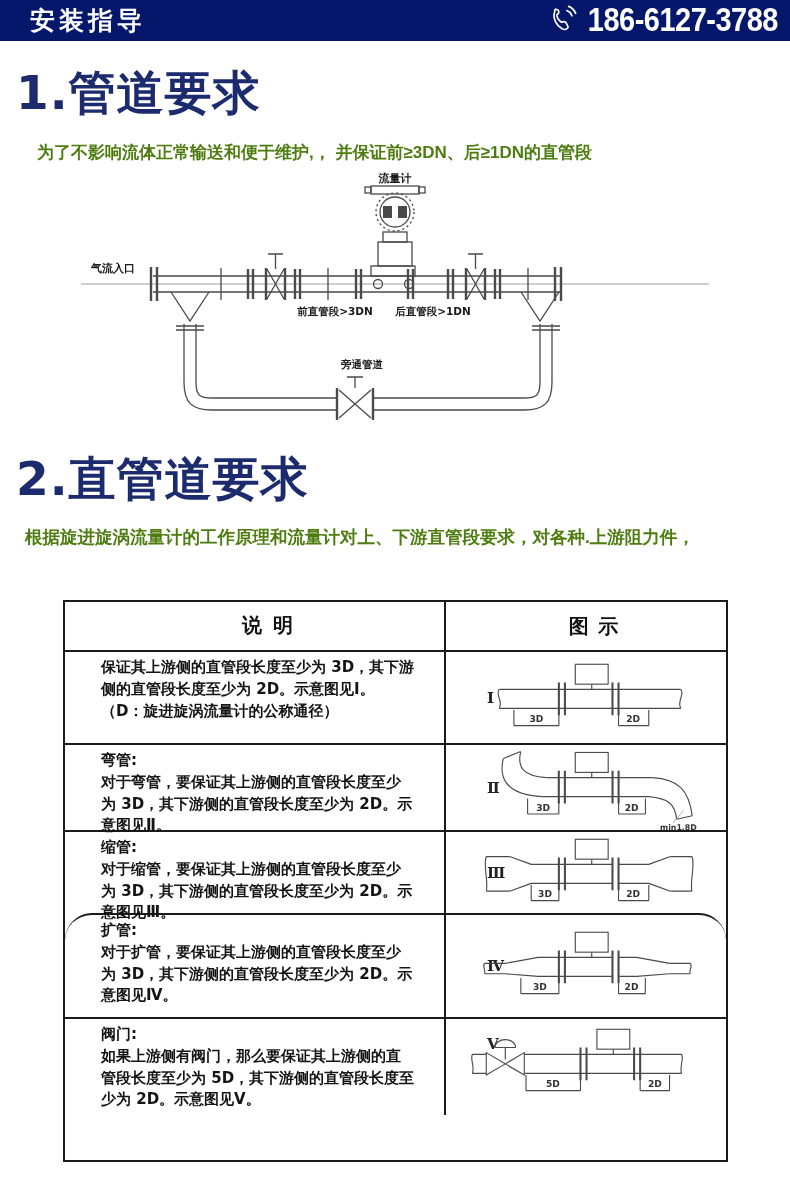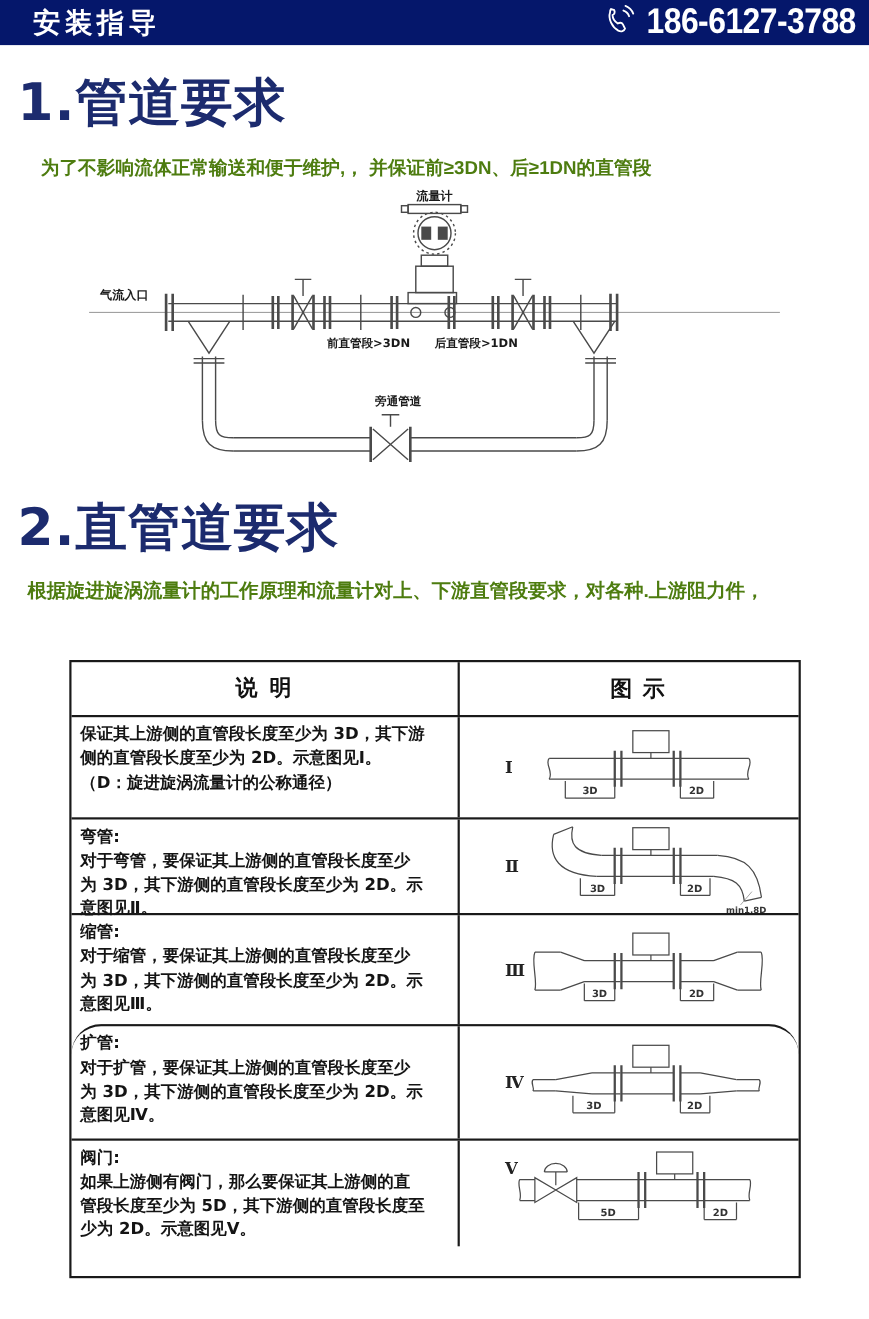--- a/index.html
+++ b/index.html
@@ -49,29 +49,30 @@
     position:absolute; left:63px; top:600px; width:665px; height:562px;
     border:2px solid #1a1a1a; background:#fff;
   }
   .trow { display:flex; border-top:2px solid #1a1a1a; }
   .trow:first-child { border-top:none; }
   .tcell-l {
     width:353px; border-right:2px solid #1a1a1a; padding:5px 6px 4px 8px;
     font-size:15px; font-weight:bold; line-height:21.8px; color:#141414;
     white-space:pre-line;
     font-family:"DejaVu Sans","Liberation Sans",sans-serif;
+    margin-left:28px;
   }
   .tcell-r { flex:1; position:relative;margin-left:17px; }
   .thead-row { height:48px; }
   .thead-row .tcell-l, .thead-row .tcell-r {
     display:flex; align-items:center; justify-content:center;
     font-size:20px; font-weight:bold; letter-spacing:2px; color:#111;
     white-space:normal; padding:0;
   }
-  #row-1 { height:93px; } #row-2 { height:87px; } #row-3 { height:101px; }
+  #row-1 { height:93px; } #row-2 { height:87px; } #row-3 { height:83px; }
   #row-4 { height:104px;border-radius:27px; } #row-5 { flex:1; }
   .numeral {
     position:absolute; left:24px; top:50%; transform:translateY(-50%);
     font:bold 15px "DejaVu Serif",serif; color:#222;
   }
   .numeral-top { top:16px; transform:none; }
   .row-svg {
     position:absolute; right:6px; top:50%; transform:translateY(-50%);
   }
 </style>

